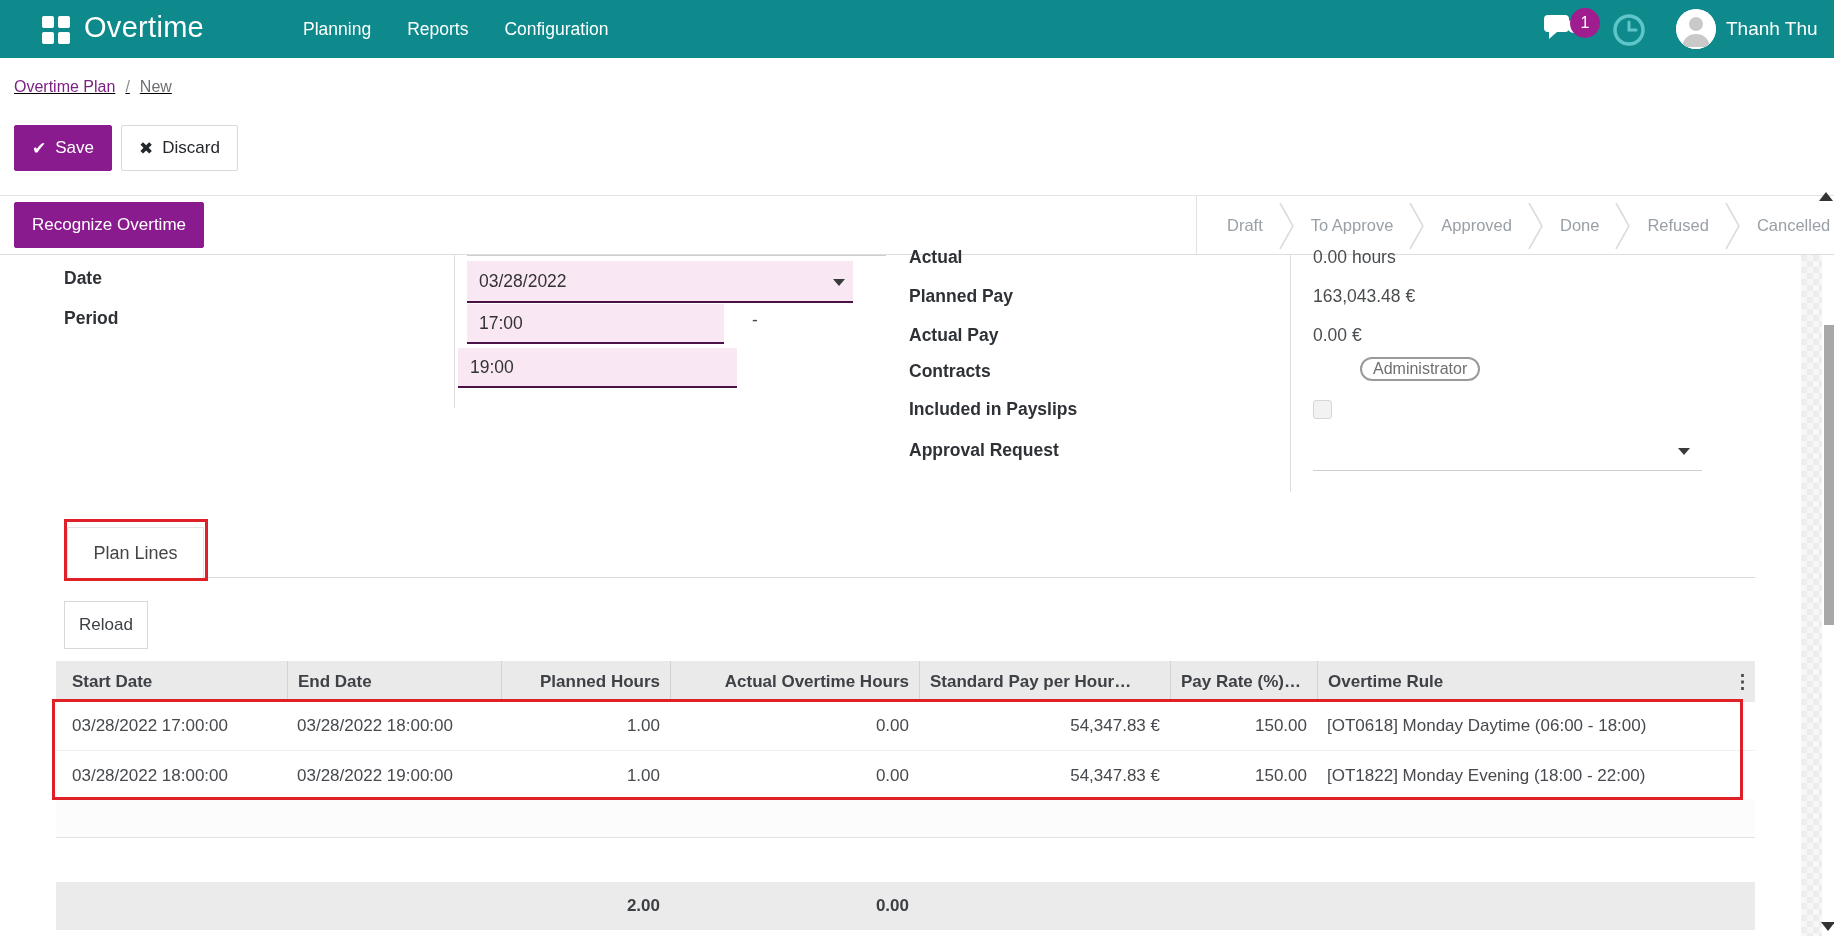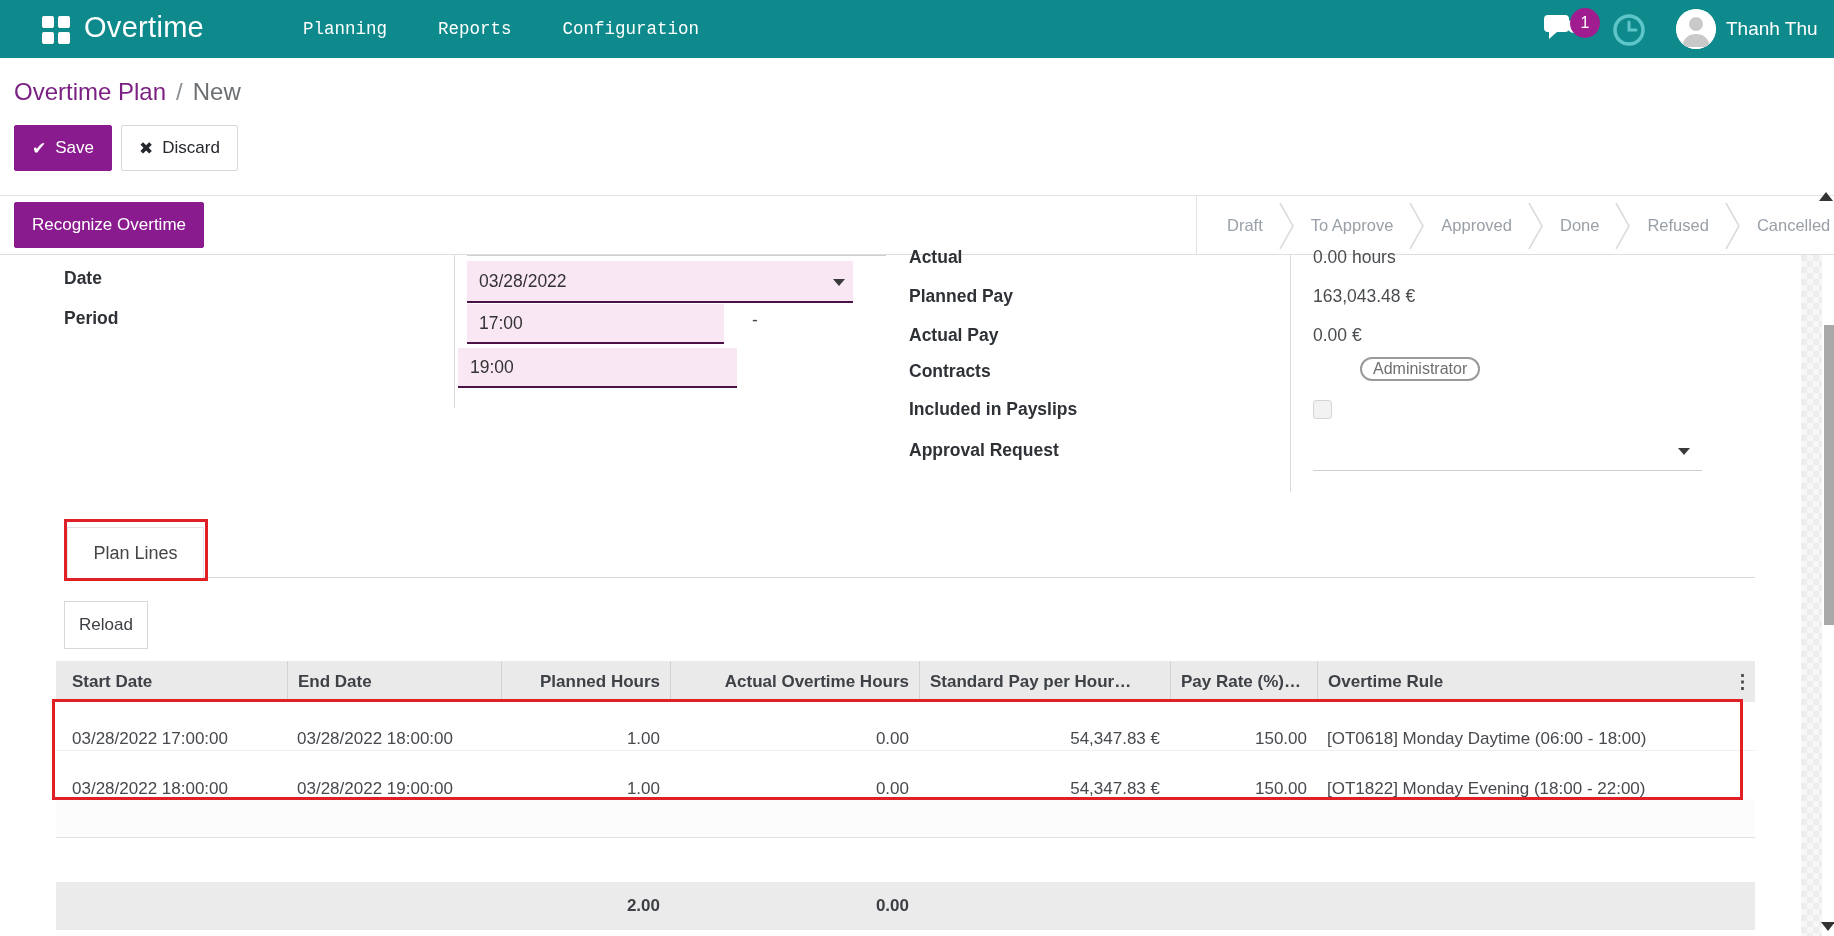--- a/index.html
+++ b/index.html
@@ -11,32 +11,32 @@
     font-family:"Liberation Sans", sans-serif;}
   .screen{position:relative;width:1834px;height:936px;background:#fff;}
   .abs{position:absolute;}
 
   
   .topbar{top:0;left:0;width:1834px;height:58px;background:var(--teal);color:#fff;}
   .apps-btn{left:36px;top:13px;width:46px;height:34px;cursor:pointer;}
   .grid-icon{display:grid;grid-template-columns:12px 12px;grid-template-rows:12px 12px;gap:4px;margin:3px 0 0 6px;}
   .grid-icon i{background:#fff;border-radius:2px;}
   .app-title{left:84px;top:11px;font-size:29px;font-weight:500;letter-spacing:.3px;cursor:pointer;}
-  .topnav{left:303px;top:0;height:58px;display:flex;align-items:center;gap:51px;font-size:17.5px;font-family:Liberation Mono, monospace;}
+  .topnav{left:303px;top:0;height:58px;display:flex;align-items:center;gap:36px;font-size:17.5px;}
   .topnav span{cursor:pointer;}
   .msg-btn{left:1544px;top:13px;width:56px;height:34px;cursor:pointer;}
   .badge{position:absolute;left:26px;top:-5px;width:30px;height:30px;border-radius:50%;
     background:var(--badge);color:#fff;font-size:16px;display:flex;align-items:center;justify-content:center;}
   .clock-btn{left:1611px;top:12px;width:36px;height:36px;cursor:pointer;}
   .user-menu{left:1676px;top:8px;height:42px;display:flex;align-items:center;gap:10px;cursor:pointer;}
   .avatar{width:40px;height:40px;border-radius:50%;background:#fff;overflow:hidden;display:block;}
   .user-name{font-size:19px;color:#fff;}
 
   
-  .breadcrumb{left:14px;top:78px;font-size:24px;}
+  .breadcrumb{left:14px;top:78px;font-size:16px;text-decoration:underline;}
   .bc-parent{color:var(--bcpurple);cursor:pointer;}
   .bc-sep{color:#8a8f94;margin:0 10px;}
   .bc-current{color:#6d7073;}
   .btn-row{left:14px;top:125px;display:flex;gap:9px;}
   .btn{height:46px;padding:0 17px;font-size:17px;display:inline-flex;align-items:center;gap:9px;
     border-radius:2px;cursor:pointer;border:1px solid transparent;font-family:inherit;}
   .btn-primary{background:var(--purple);color:#fff;border-color:var(--purple);}
   .btn-plain{background:#fff;color:#24272b;border-color:#d8d8d8;}
   .ico{font-style:normal;}
 
@@ -70,21 +70,21 @@
   .redbox{border:3px solid var(--red);z-index:5;pointer-events:none;background:transparent;}
   .reload-btn{left:64px;top:601px;width:84px;height:48px;background:#fff;border:1px solid #d8d8d8;
     font-size:17px;color:#3c3f43;cursor:pointer;font-family:inherit;}
   .cols{display:grid;grid-template-columns:231px 214px 169px 249px 251px 147px 1fr;}
   .olist-header{left:56px;top:661px;width:1699px;height:41px;background:#eaeaea;
     font-size:17px;font-weight:700;color:#3e4247;line-height:41px;}
   .olist-header > div{padding:0 10px;overflow:hidden;white-space:nowrap;text-overflow:ellipsis;}
   .olist-header > div + div{border-left:1px solid #d3d3d3;}
   .olist-row{left:56px;width:1699px;height:48px;background:#fff;font-size:17px;color:#46494d;
     line-height:48px;cursor:pointer;}
-  .olist-row > div{padding:0 10px;white-space:nowrap;overflow:hidden;margin-top:13px;}
+  .olist-row > div{padding:0 10px;white-space:nowrap;overflow:hidden;}
   .row2{border-top:1px solid #f0f0f0;}
   .c0{padding-left:16px !important;}
   .t-right{text-align:right;}
   .kebab{left:1733px;top:663px;font-size:19px;font-weight:700;color:#4a4a4a;cursor:pointer;line-height:38px;}
   .empty-row{left:56px;top:799px;width:1699px;height:39px;background:#fdfcfd;border-bottom:1px solid #e2e2e2;}
   .totals-row{left:56px;top:882px;width:1699px;height:48px;background:#ebebeb;
     font-size:17px;font-weight:600;color:#3c3f43;line-height:48px;}
   .totals-row > div{padding:0 10px;}
 
   

